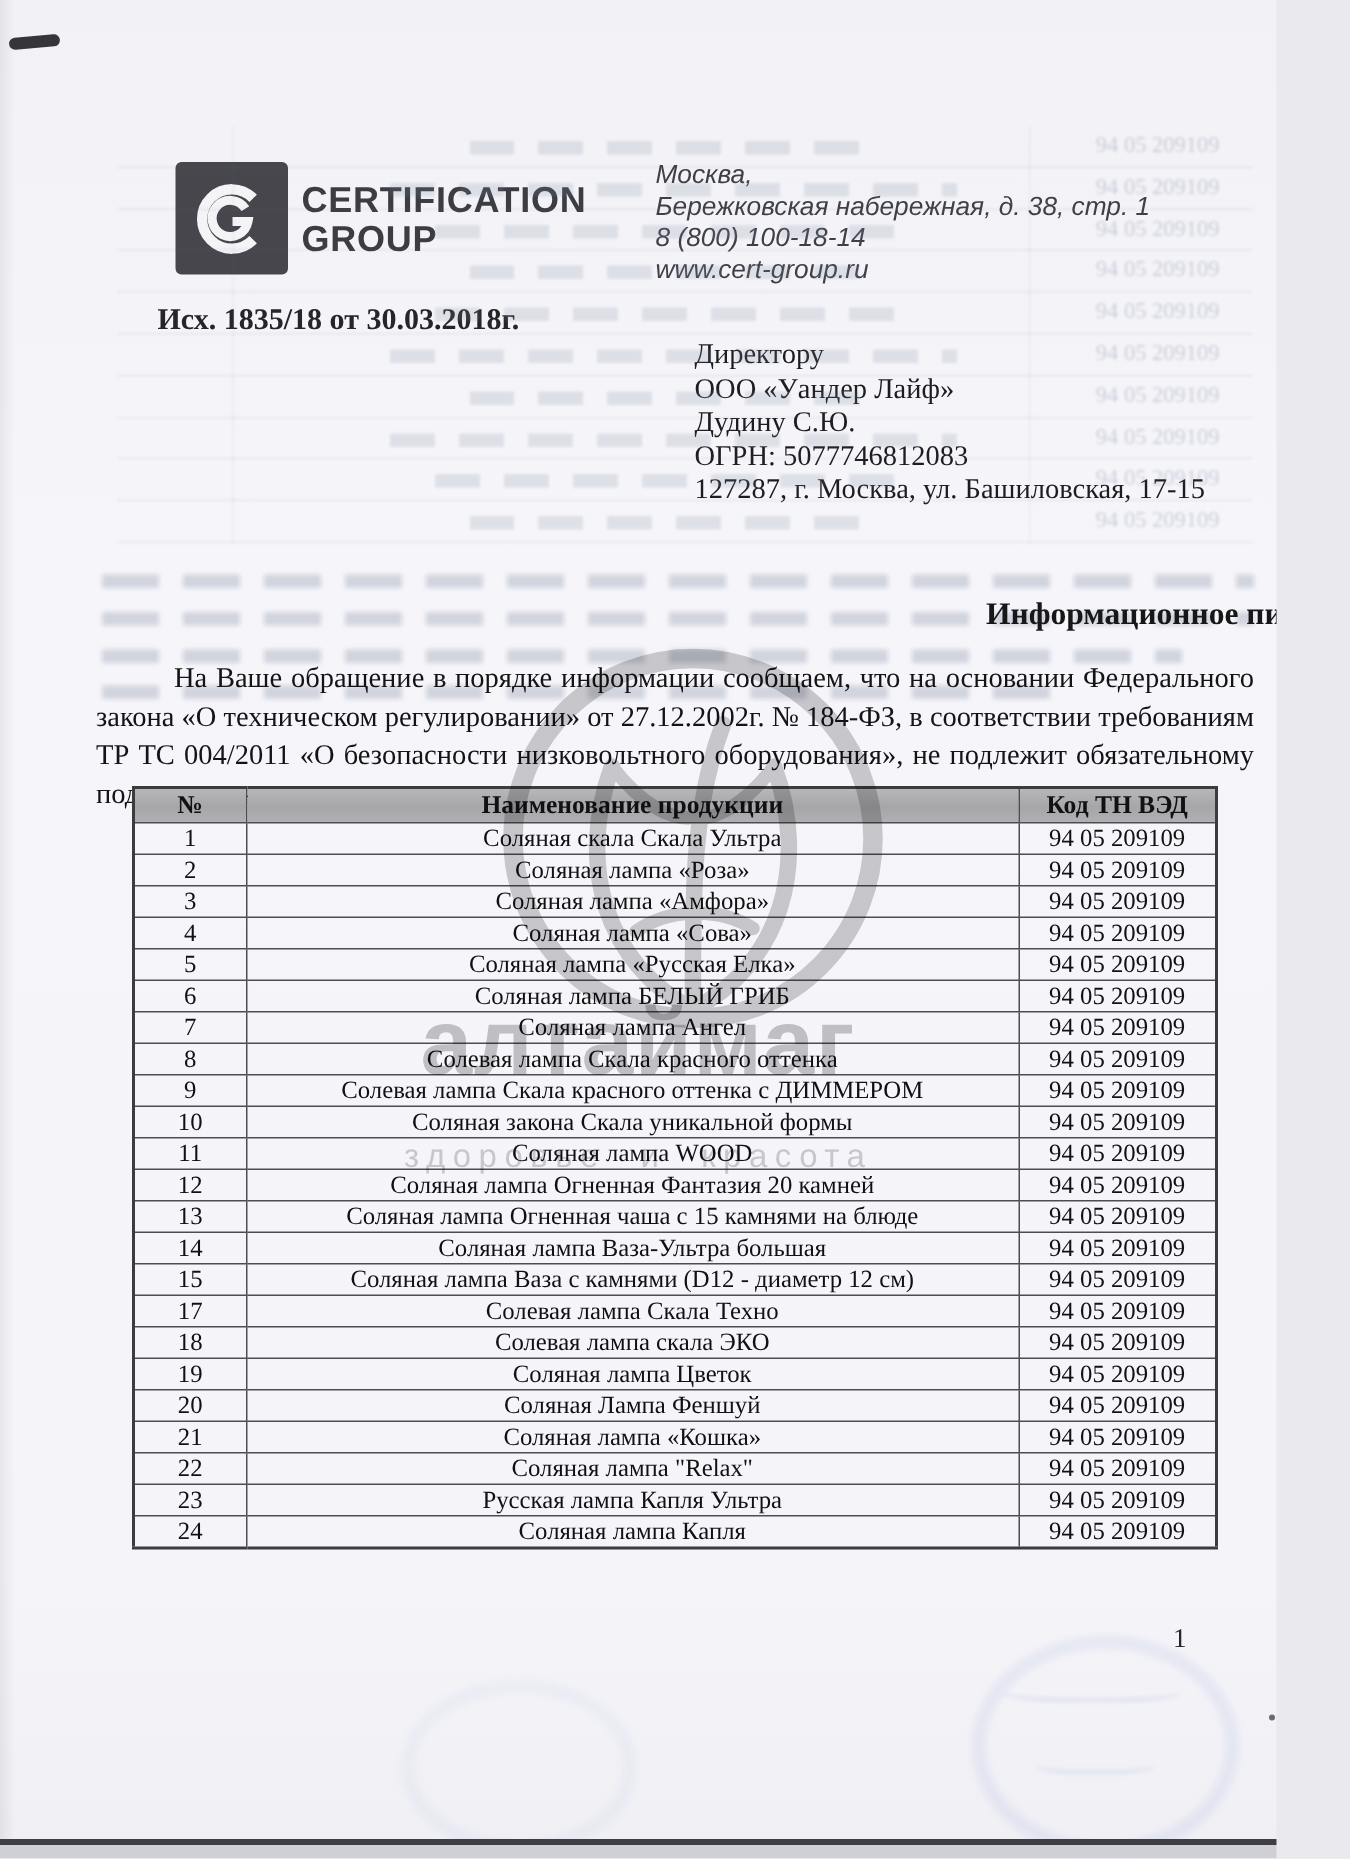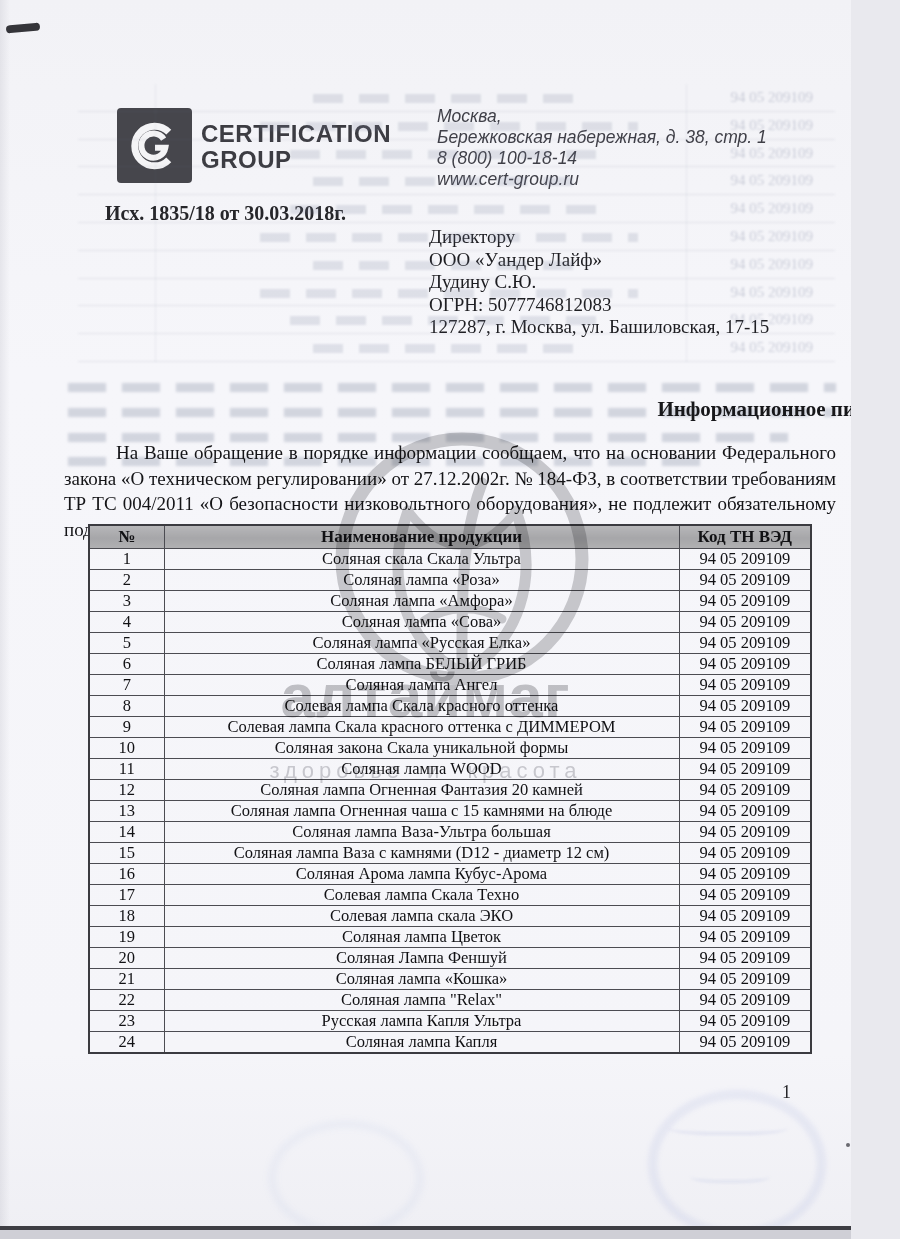--- a/index.html
+++ b/index.html
@@ -32,21 +32,21 @@
       background:repeating-linear-gradient(90deg,rgba(125,135,158,.30) 0 38px,transparent 38px 54px);}
 
   
   .logo-box{left:117px;top:108px;width:75px;height:75px;background:#46464c;border-radius:4px;
       display:flex;align-items:center;justify-content:center;}
   .logo-text{left:201px;top:121px;font-family:"Liberation Sans","DejaVu Sans",sans-serif;
       font-weight:bold;font-size:24px;line-height:26px;color:#3c3c42;letter-spacing:.5px;}
   .addr{left:437px;top:106px;font-family:"Liberation Sans","DejaVu Sans",sans-serif;
       font-size:17.5px;line-height:21px;color:#3f3f47;font-style:italic;}
   .ref{left:84px;top:202px;font-size:20px;font-weight:bold;color:#26262a;margin-left:21px;}
-  .recipient{left:429px;top:226px;font-size:19px;line-height:22.5px;color:#1d1d21;}
+  .recipient{left:463px;top:226px;font-size:19px;line-height:22.5px;color:#1d1d21;}
 
   
   .title{left:0;top:397px;width:900px;text-align:right;font-size:21px;font-weight:bold;color:#17171a;z-index:2;}
   .paragraph{left:64px;top:440px;width:772px;font-size:19px;line-height:25.5px;text-align:justify;
       text-indent:52px;color:#141417;z-index:2;}
 
   
   .ptable{left:88px;top:524px;z-index:2;border-collapse:collapse;table-layout:fixed;width:722px;
       font-size:16.5px;color:#111114;}
   .ptable col.c1{width:75px;} .ptable col.c2{width:515px;} .ptable col.c3{width:132px;}
@@ -254,25 +254,20 @@
           <td>14</td>
           <td>Соляная лампа Ваза-Ультра большая</td>
           <td>94 05 209109</td>
         </tr>
         <tr>
           <td>15</td>
           <td>Соляная лампа Ваза с камнями (D12 - диаметр 12 см)</td>
           <td>94 05 209109</td>
         </tr>
         <tr>
-          <td>16</td>
-          <td>Соляная Арома лампа Кубус-Арома</td>
-          <td>94 05 209109</td>
-        </tr>
-        <tr>
           <td>17</td>
           <td>Солевая лампа Скала Техно</td>
           <td>94 05 209109</td>
         </tr>
         <tr>
           <td>18</td>
           <td>Солевая лампа скала ЭКО</td>
           <td>94 05 209109</td>
         </tr>
         <tr>

